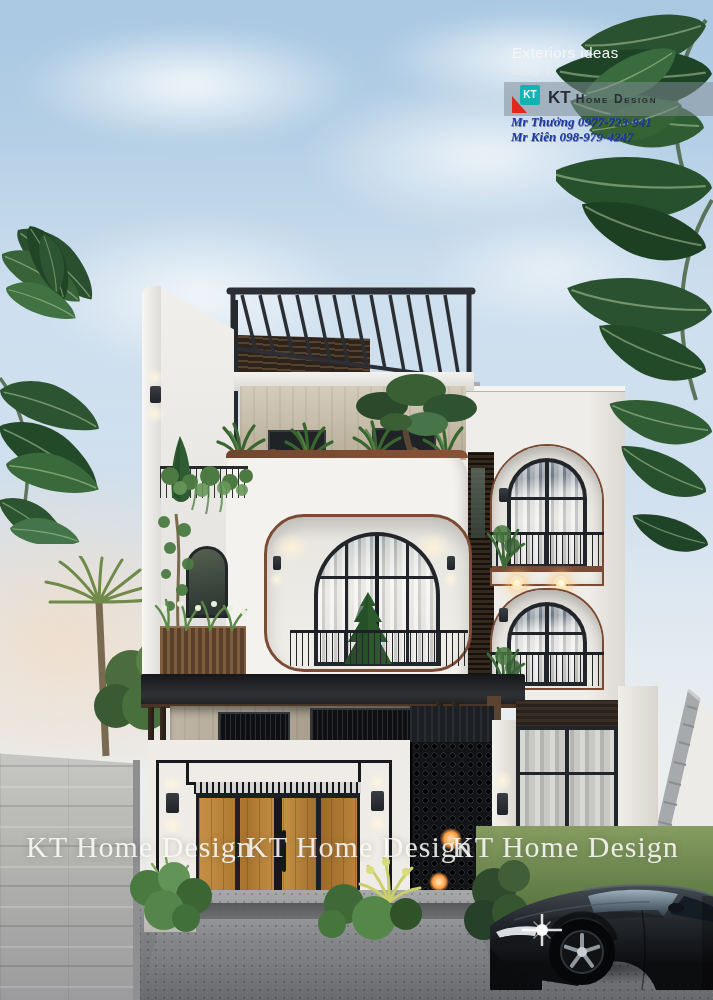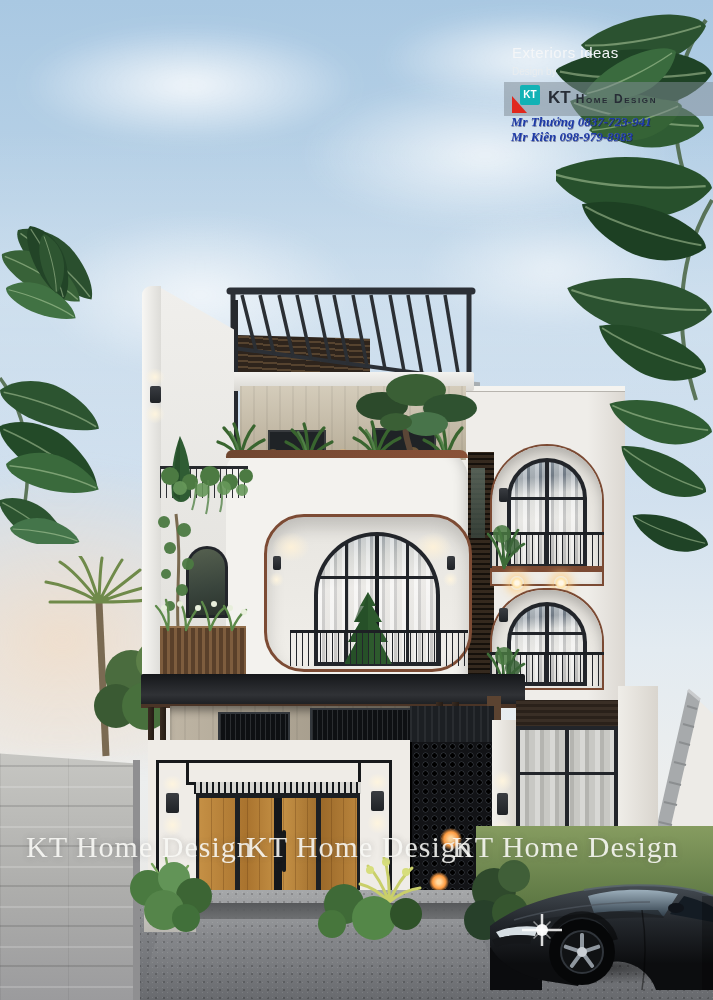--- a/index.html
+++ b/index.html
@@ -577,19 +577,19 @@
   <div class="abs" id="designBy">Design by</div>
   <div class="abs" id="bannerBand"></div>
   <div class="abs" id="logoIcon">
     <span id="logoRed"></span>
     <span id="logoTeal">KT</span>
   </div>
   <div class="abs" id="brand">
     <span id="brandKT">KT</span>
     <span id="brandRest">Home Design</span>
   </div>
-  <div class="abs phone" id="phone1">Mr Thưởng 0837-723-941</div>
-  <div class="abs phone" id="phone2">Mr Kiên 098-979-8983</div>
+  <div class="abs phone" id="phone1">Mr Thưởng 0977-723-941</div>
+  <div class="abs phone" id="phone2">Mr Kiên 098-979-4247</div>
 
   <div class="abs wm" id="wm1">KT Home Design</div>
   <div class="abs wm" id="wm2">KT Home Design</div>
   <div class="abs wm" id="wm3">KT Home Design</div>
 </div>
 
 </body></html>

